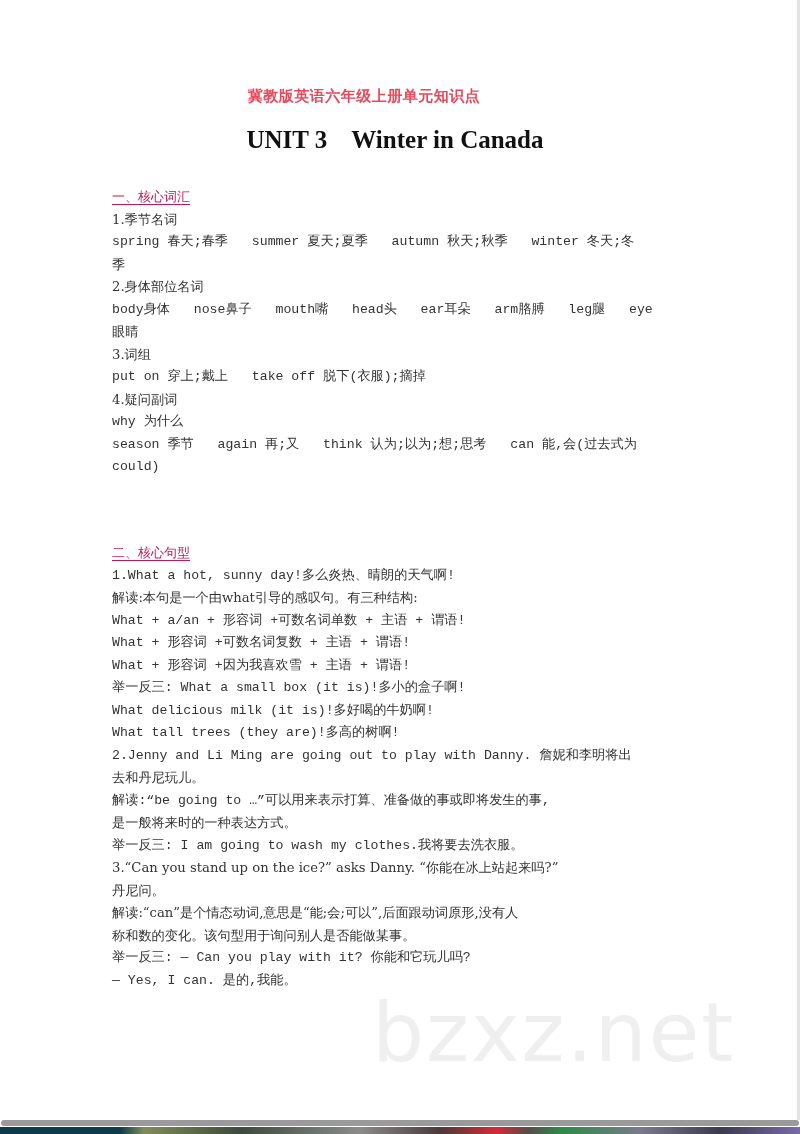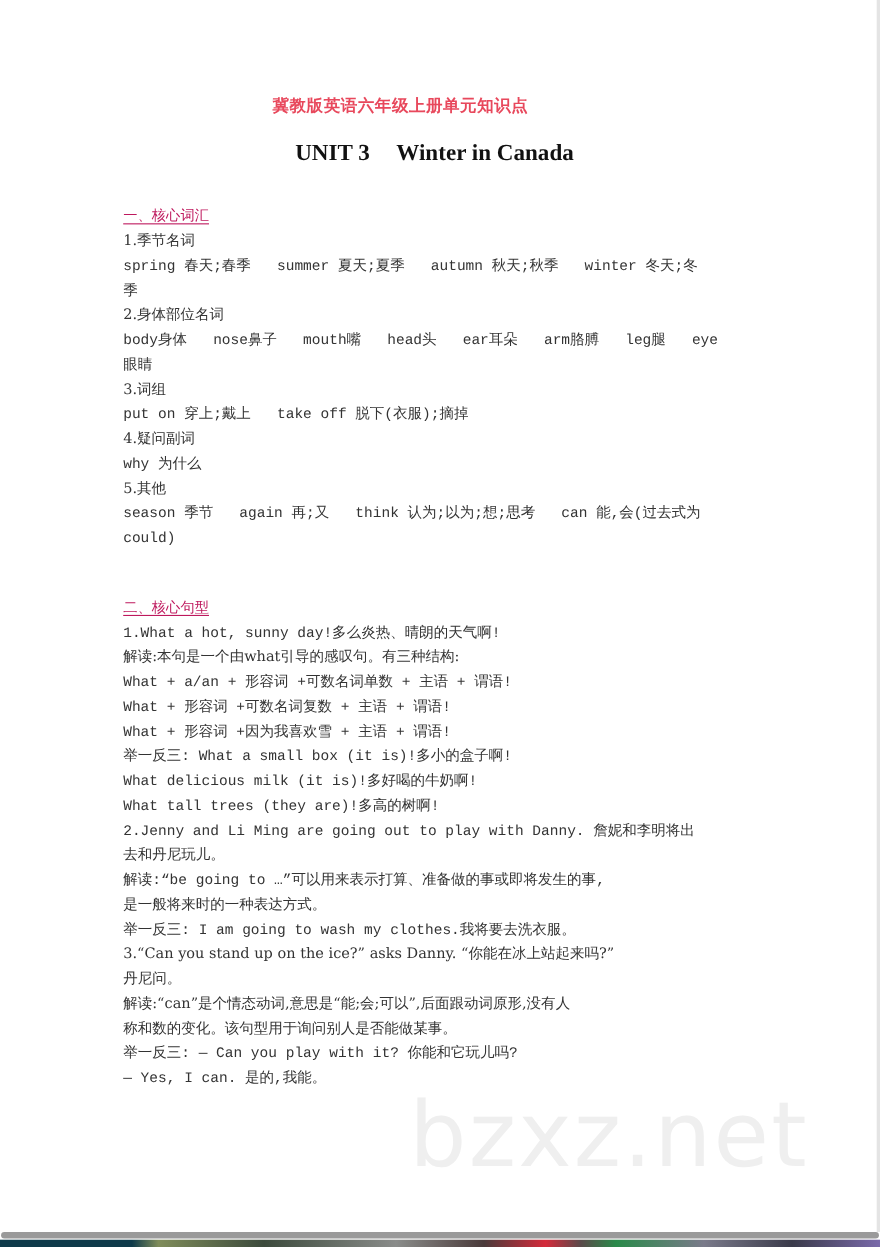--- a/index.html
+++ b/index.html
@@ -20,21 +20,21 @@
     color: #efefef; z-index: 0; line-height: 1;
   }
   .subtitle {
     position: absolute; left: 0; width: 728px; top: 87px; text-align: center;
     color: #e8485c; font-family: "DejaVu Sans", "Liberation Sans", sans-serif;
     font-weight: bold; font-size: 15px; letter-spacing: 0.5px; z-index: 1;
   }
   .title {
     position: absolute; left: 0; width: 790px; top: 126px; text-align: center;
     color: #111; font-family: "Liberation Serif", "DejaVu Serif", serif;
-    font-weight: bold; font-size: 21px; z-index: 1;
+    font-weight: bold; font-size: 25px; z-index: 1;
   }
   .title .gap { display: inline-block; width: 24px; }
   .content {
     position: absolute; left: 112px; width: 580px; z-index: 1;
     font-size: 13.2px; color: #333; line-height: 22.5px;
   }
   .sec-head {
     color: #be185d; text-decoration: underline; text-underline-offset: 3px;
     font-size: 13px; padding-right: 18px; display: inline-block;
   }
@@ -65,21 +65,20 @@
     <p class="line">1.季节名词</p>
     <p class="line mono">spring 春天;春季   summer 夏天;夏季   autumn 秋天;秋季   winter 冬天;冬</p>
     <p class="line">季</p>
     <p class="line">2.身体部位名词</p>
     <p class="line mono">body身体   nose鼻子   mouth嘴   head头   ear耳朵   arm胳膊   leg腿   eye</p>
     <p class="line">眼睛</p>
     <p class="line">3.词组</p>
     <p class="line mono">put on 穿上;戴上   take off 脱下(衣服);摘掉</p>
     <p class="line">4.疑问副词</p>
     <p class="line mono">why 为什么</p>
-    <p class="line">5.其他</p>
     <p class="line mono">season 季节   again 再;又   think 认为;以为;想;思考   can 能,会(过去式为</p>
     <p class="line mono">could)</p>
   </div>
 
   <div class="content" style="top:542px;">
     <div class="sec-head">二、核心句型</div>
     <p class="line mono">1.What a hot, sunny day!多么炎热、晴朗的天气啊!</p>
     <p class="line">解读:本句是一个由what引导的感叹句。有三种结构:</p>
     <p class="line mono">What + a/an + 形容词 +可数名词单数 + 主语 + 谓语!</p>
     <p class="line mono">What + 形容词 +可数名词复数 + 主语 + 谓语!</p>

